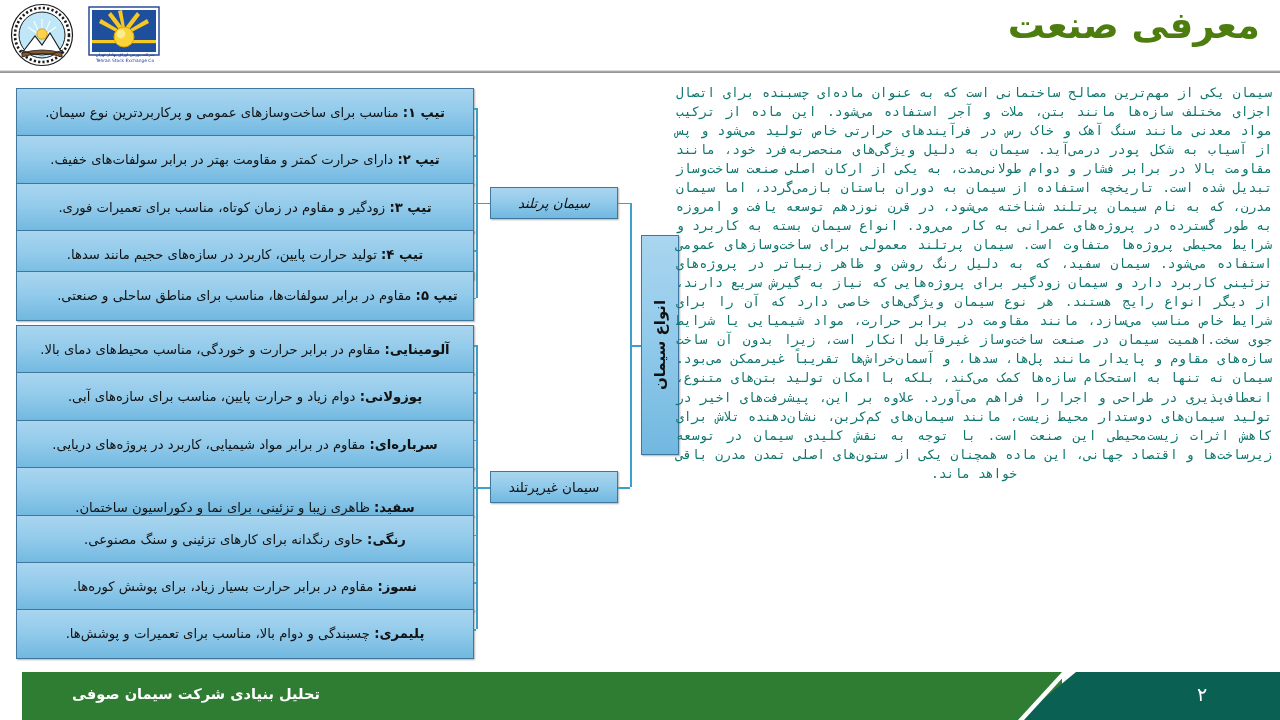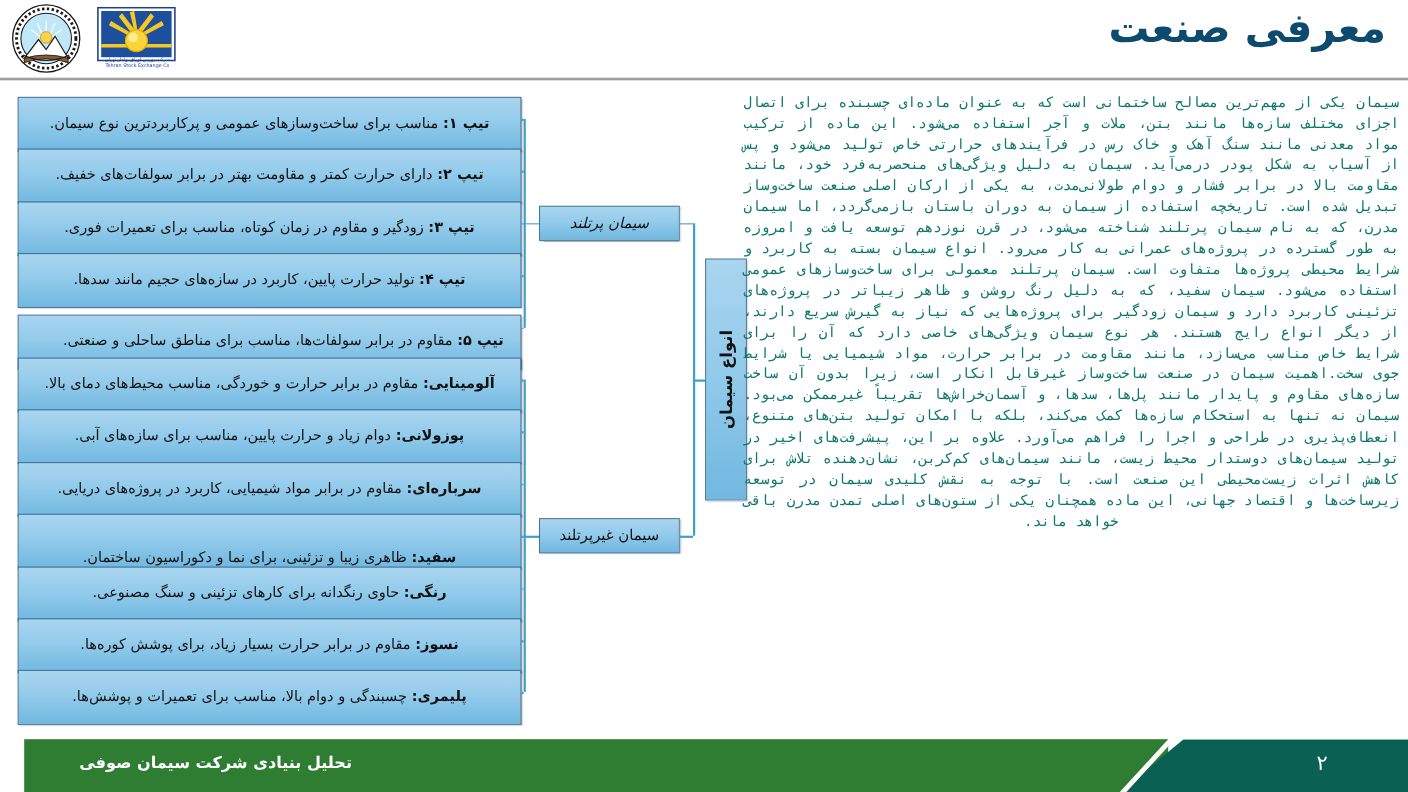--- a/index.html
+++ b/index.html
@@ -26,21 +26,21 @@
     position: absolute;
     left: 0; top: 70px;
     width: 1280px; height: 3px;
     background: linear-gradient(to bottom, #ffffff 0%, #a9a9a9 40%, #8f8f8f 100%);
   }
   #slide-title {
     position: absolute;
     right: 20px; top: 4px;
     font-size: 37px;
     font-weight: bold;
-    color: #0c4a6e;
+    color: #4d7c0f;
     letter-spacing: 0px;
     direction: rtl;
     white-space: nowrap;
   }
 
   
   #logo-seal {
     position: absolute;
     left: 10px; top: 3px;
     width: 64px; height: 64px;
@@ -232,21 +232,21 @@
       </div>
       <div class="conn conn-h" style="left: 474px; top: 75.4px; width: 2px;"></div>
       <div class="node leaf" style="top: 102.8px;">
         <span><b>تیپ ۳:</b><span> زودگیر و مقاوم در زمان کوتاه، مناسب برای تعمیرات فوری.</span></span>
       </div>
       <div class="conn conn-h" style="left: 474px; top: 122.8px; width: 2px;"></div>
       <div class="node leaf" style="top: 150.2px;">
         <span><b>تیپ ۴:</b><span> تولید حرارت پایین، کاربرد در سازه‌های حجیم مانند سدها.</span></span>
       </div>
       <div class="conn conn-h" style="left: 474px; top: 170.2px; width: 2px;"></div>
-      <div class="node leaf" style="top: 206px; padding-left: 32px;">
+      <div class="node leaf" style="top: 191px; padding-left: 32px;">
         <span><b>تیپ ۵:</b><span> مقاوم در برابر سولفات‌ها، مناسب برای مناطق ساحلی و صنعتی.</span></span>
       </div>
       <div class="conn conn-h" style="left: 474px; top: 217.6px; width: 2px;"></div>
       <div class="node leaf" style="top: 245px;">
         <span><b>آلومینایی:</b><span> مقاوم در برابر حرارت و خوردگی، مناسب محیط‌های دمای بالا.</span></span>
       </div>
       <div class="conn conn-h" style="left: 474px; top: 265px; width: 2px;"></div>
       <div class="node leaf" style="top: 292.4px;">
         <span><b>پوزولانی:</b><span> دوام زیاد و حرارت پایین، مناسب برای سازه‌های آبی.</span></span>
       </div>

